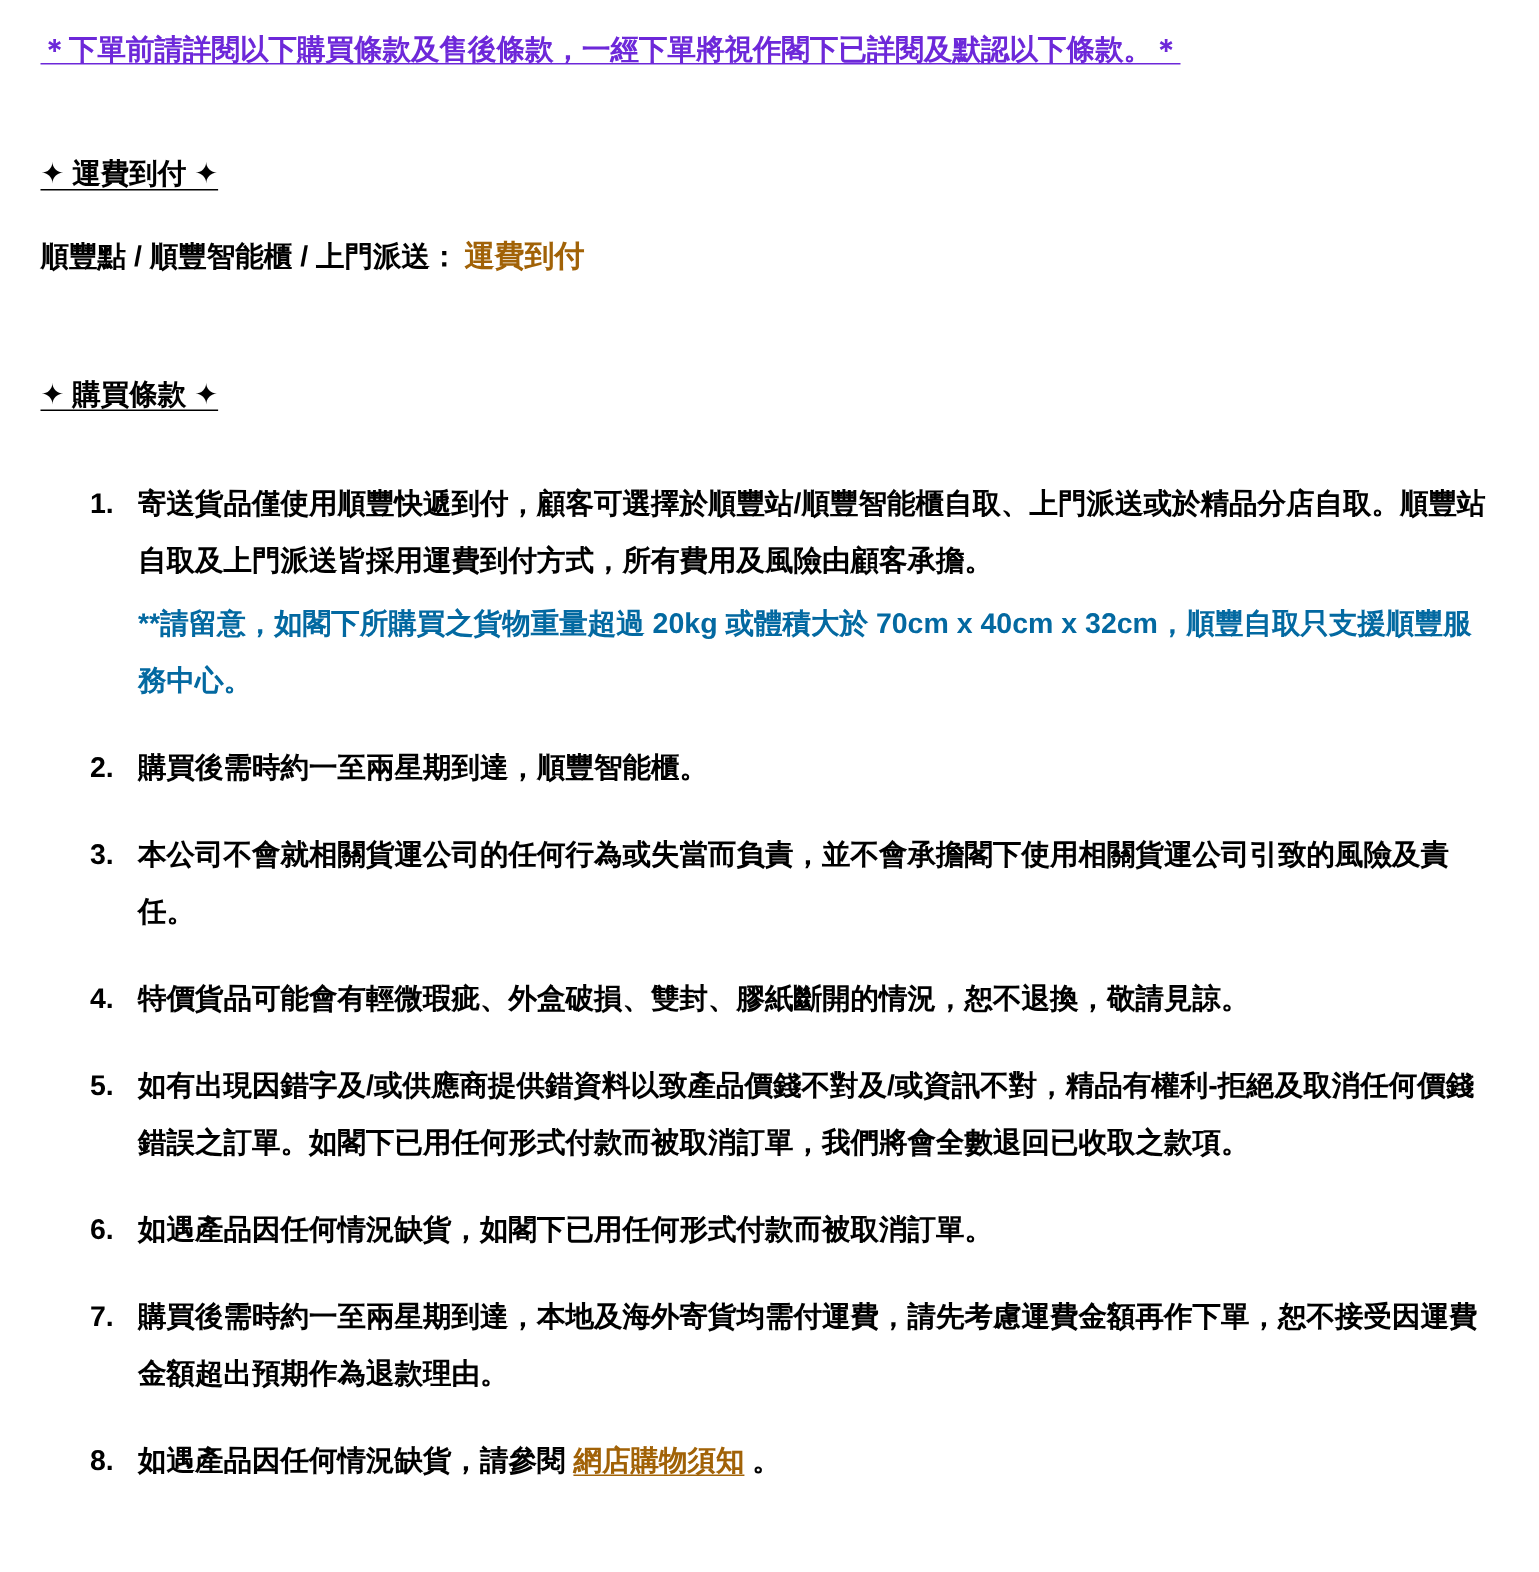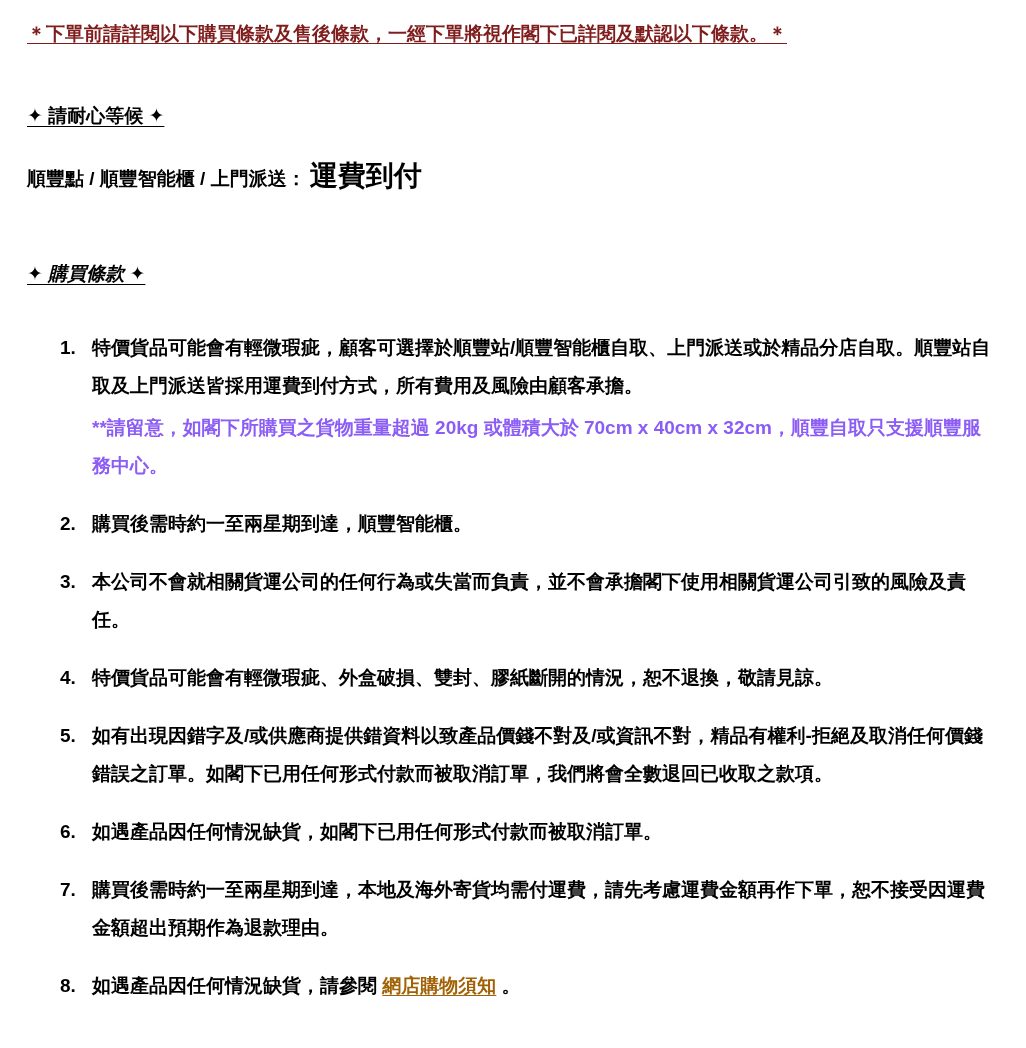--- a/index.html
+++ b/index.html
@@ -14,39 +14,39 @@
     color: #000000;
     font-weight: bold;
   }
   .page {
     padding: 14px 30px 40px 27px;
   }
   .notice {
     margin: 6px 0 0 0;
     font-size: 19px;
     line-height: 1.5;
-    color: #7f1d1d;
+    color: #6d28d9;
     text-decoration: underline;
     text-underline-offset: 3px;
   }
   .section-heading {
     font-size: 19px;
     margin: 0;
     text-decoration: underline;
     text-underline-offset: 4px;
   }
   .heading-shipping { margin-top: 54px; }
-  .heading-terms   { margin-top: 66px; font-style: italic; }
+  .heading-terms   { margin-top: 66px; }
   .shipping-line {
     margin: 28px 0 0 0;
     font-size: 19px;
   }
   .cod-value {
-    color: #000000;
-    font-size: 28px;
+    color: #a16207;
+    font-size: 20px;
     margin-left: 4px;
   }
   .pickup-line {
     margin: 18px 0 0 0;
     font-size: 19px;
   }
   ol.terms-list {
     list-style: none;
     margin: 42px 0 0 0;
     padding: 0 0 0 33px;
@@ -61,55 +61,55 @@
   .term-num {
     flex: 0 0 32px;
     text-align: left;
   }
   .term-body {
     flex: 1 1 auto;
     max-width: 900px;
   }
   .term-body p { margin: 0; }
   .term-note {
-    color: #8b5cf6;
+    color: #0369a1;
     margin-top: 4px !important;
   }
   .u {
     text-underline-offset: 3px;
   }
   a.shop-guide-link {
     color: #a16207;
     text-decoration: underline;
     text-underline-offset: 3px;
     cursor: pointer;
   }
 </style>
 </head>
 <body>
 
 <div class="page">
 
   <p class="notice">＊下單前請詳閱以下購買條款及售後條款，一經下單將視作閣下已詳閱及默認以下條款。＊</p>
 
-  <h2 class="section-heading heading-shipping">✦  請耐心等候  ✦</h2>
+  <h2 class="section-heading heading-shipping">✦  運費到付  ✦</h2>
 
   <p class="shipping-line">
     <span>順豐點 / 順豐智能櫃 / 上門派送：</span><span class="cod-value">運費到付</span>
   </p>
 
 
   <h2 class="section-heading heading-terms">✦  購買條款  ✦</h2>
 
   <ol class="terms-list">
 
     <li class="term">
       <span class="term-num">1.</span>
       <div class="term-body">
-        <p><span>特價貨品可能會有輕微瑕疵，顧客可選擇於</span><span class="u">順豐站/順豐智能櫃自取</span><span>、</span><span class="u">上門派送</span><span>或於</span><span class="u">精品分店自取</span><span>。順豐站自取及上門派送皆採用運費到付方式，所有費用及風險由顧客承擔。</span></p>
+        <p><span>寄送貨品僅使用順豐快遞到付，顧客可選擇於</span><span class="u">順豐站/順豐智能櫃自取</span><span>、</span><span class="u">上門派送</span><span>或於</span><span class="u">精品分店自取</span><span>。順豐站自取及上門派送皆採用運費到付方式，所有費用及風險由顧客承擔。</span></p>
         <p class="term-note">**請留意，如閣下所購買之貨物重量超過 20kg 或體積大於 70cm x 40cm x 32cm，順豐自取只支援順豐服務中心。</p>
       </div>
     </li>
 
     <li class="term">
       <span class="term-num">2.</span>
       <div class="term-body">
         <p>購買後需時約一至兩星期到達，順豐智能櫃。</p>
       </div>
     </li>

